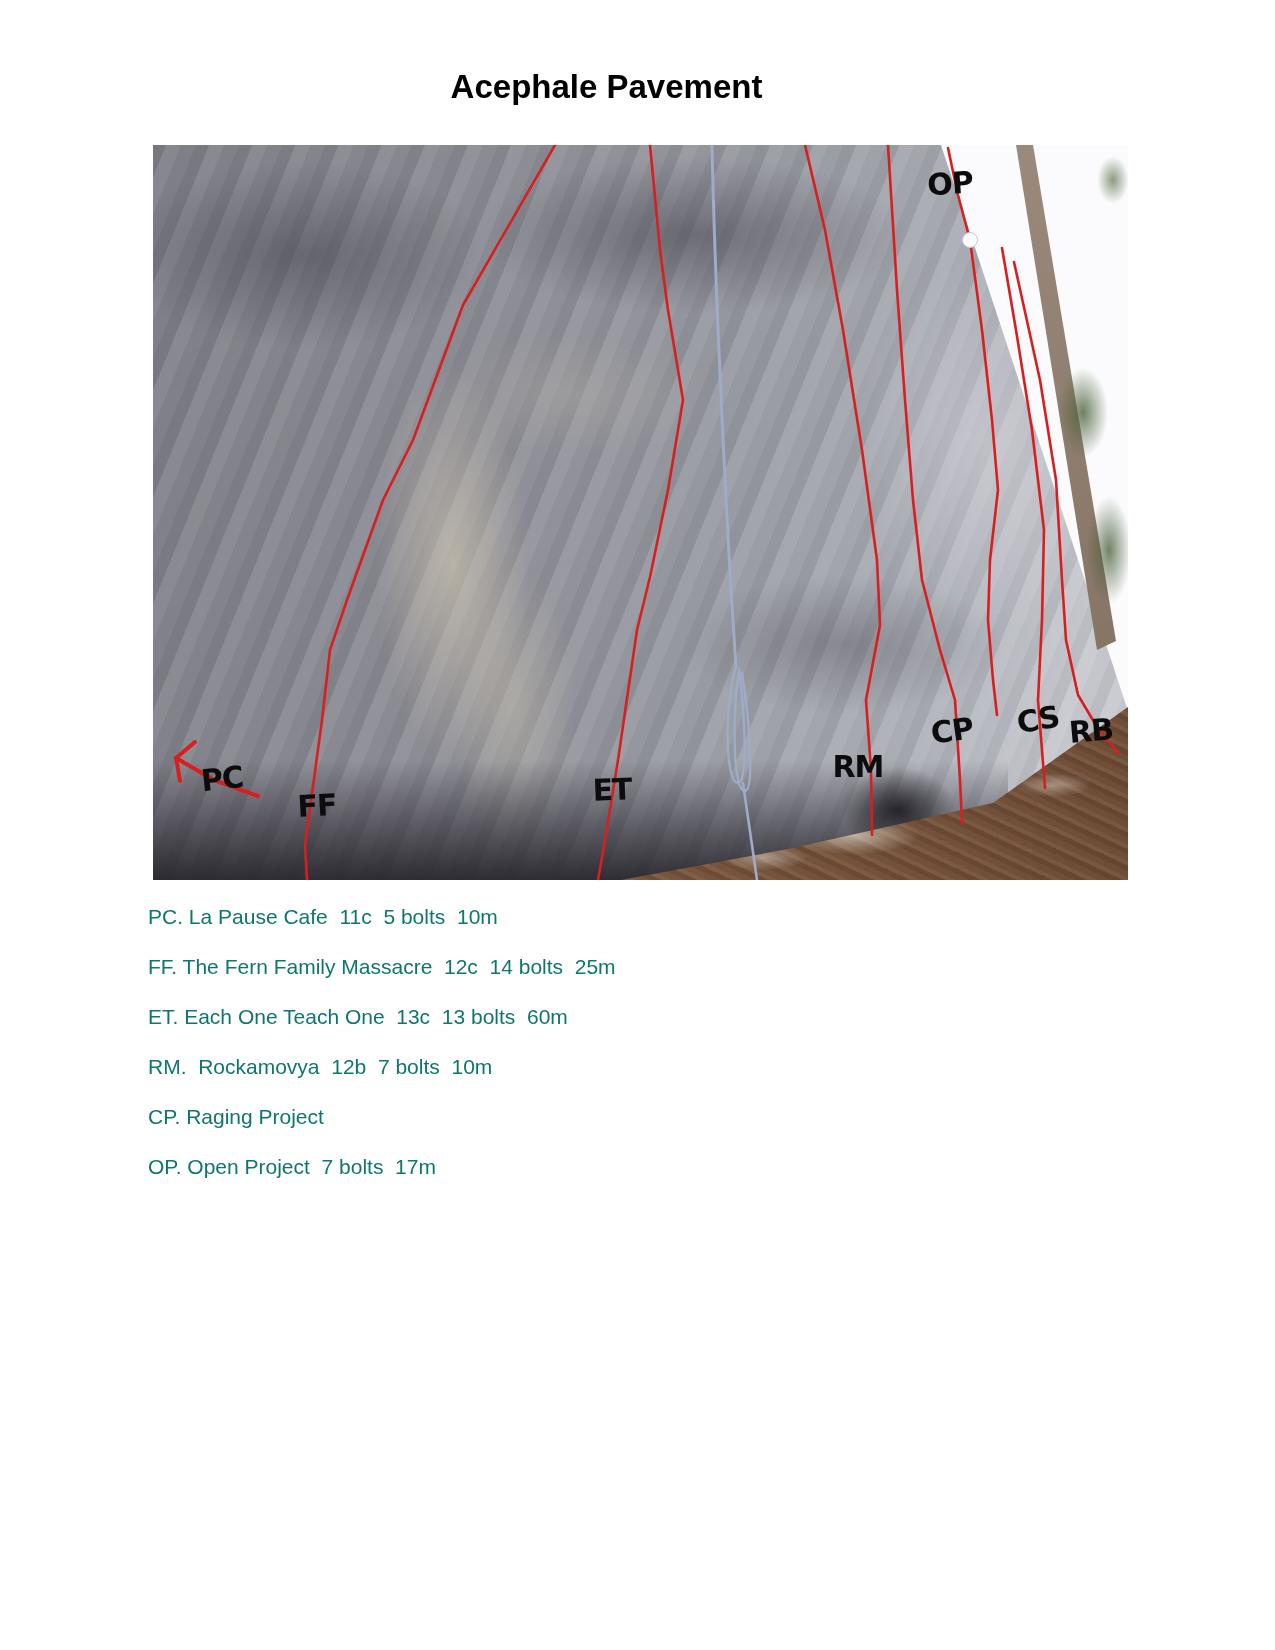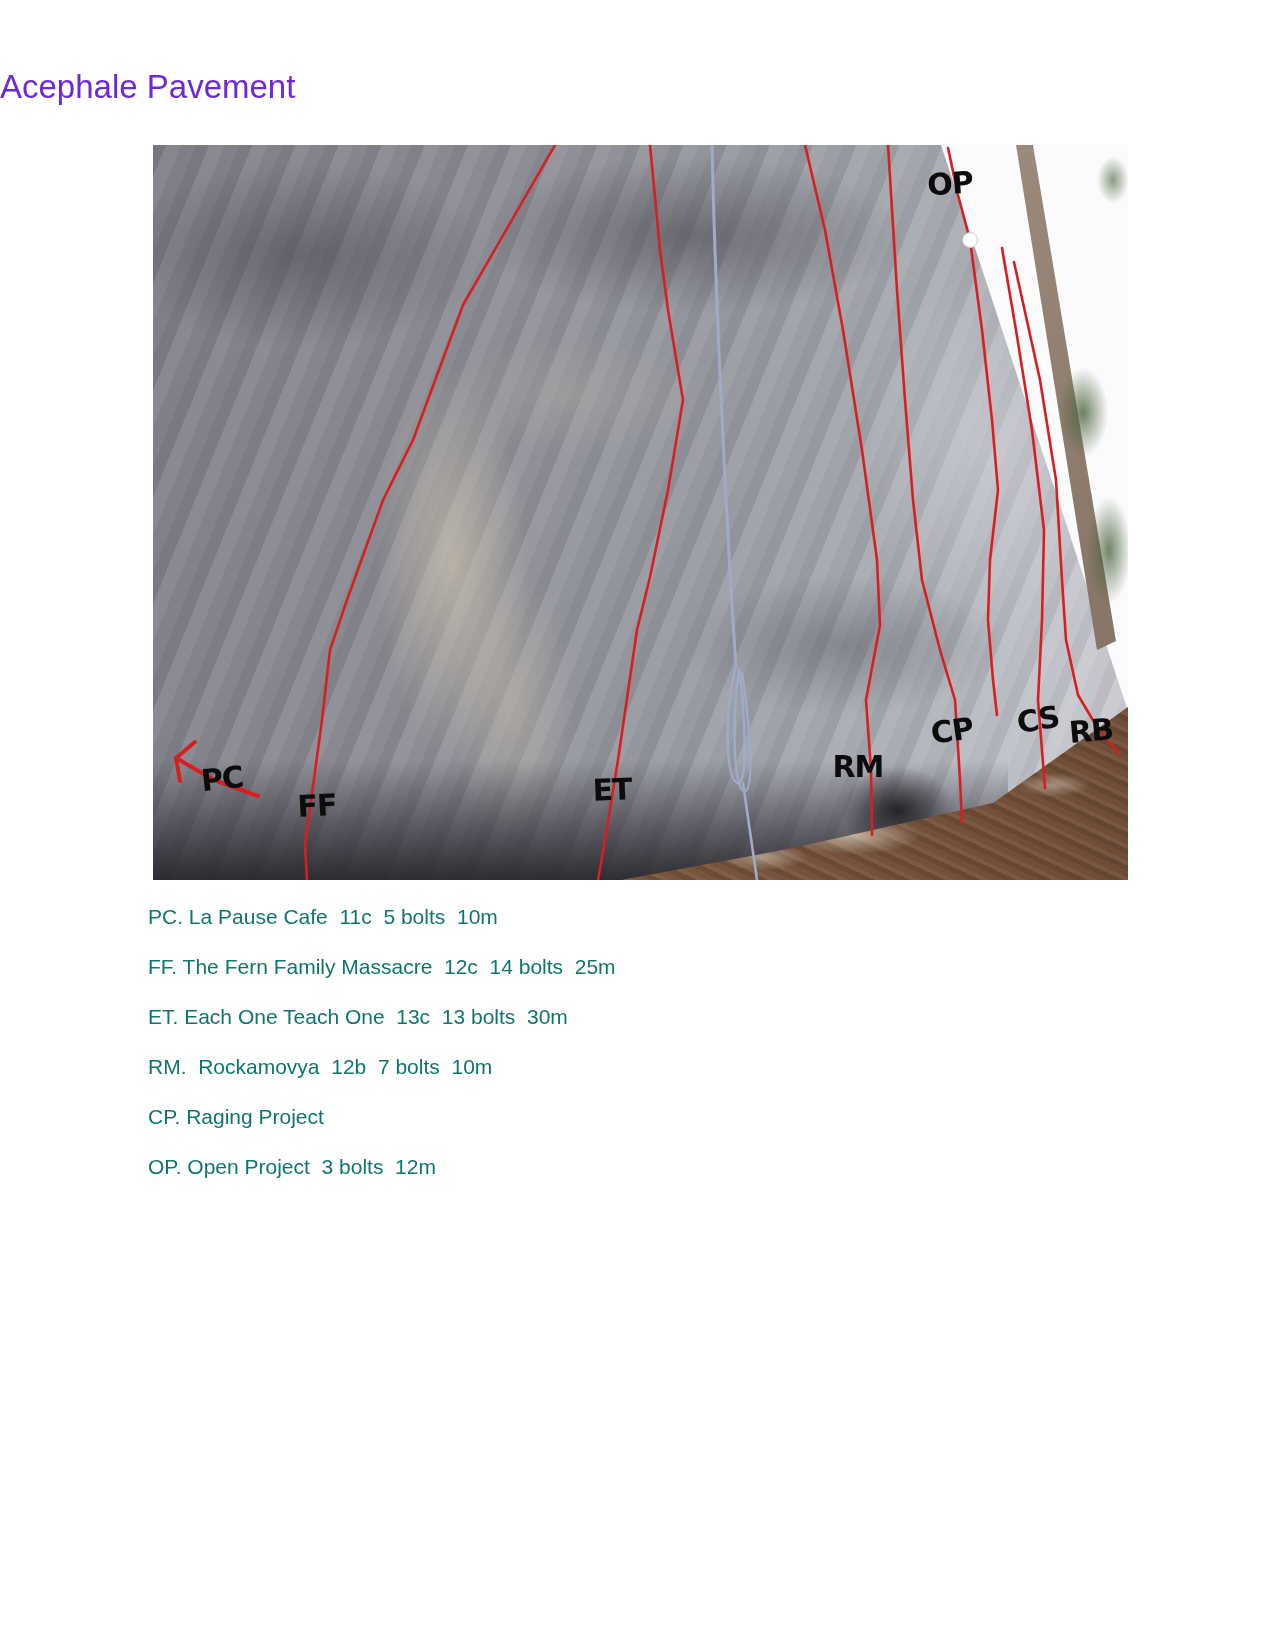--- a/index.html
+++ b/index.html
@@ -6,21 +6,22 @@
   .page{
     position:relative;
     width:1275px;height:1650px;
     background:#ffffff;
     font-family:"Liberation Sans", sans-serif;
     overflow:hidden;
   }
   .title{
     position:absolute;left:0;top:68px;width:1275px;
     padding-right:62px;box-sizing:border-box;
-    font-size:33px;font-weight:400;color:#6d28d9;
+    text-align:center;
+    font-size:33px;font-weight:700;color:#000000;
     letter-spacing:0px;
   }
   
   .photo{
     position:absolute;left:153px;top:145px;width:975px;height:735px;
     overflow:hidden;
     background:#8c8c92;
   }
   .layer{position:absolute;inset:0;}
   .rock-base{
@@ -140,19 +141,19 @@
     <span class="plabel" style="left:705px;top:622px;--r:0deg">RM</span>
     <span class="plabel" style="left:799px;top:586px;--r:-8deg">CP</span>
     <span class="plabel" style="left:885px;top:575px;--r:-10deg">CS</span>
     <span class="plabel" style="left:797px;top:39px;--r:-4deg">OP</span>
     <span class="plabel" style="left:938px;top:586px;--r:-5deg">RB</span>
   </div>
 
   <div class="route-list">
     <p>PC. La Pause Cafe  11c  5 bolts  10m</p>
     <p>FF. The Fern Family Massacre  12c  14 bolts  25m</p>
-    <p>ET. Each One Teach One  13c  13 bolts  30m</p>
+    <p>ET. Each One Teach One  13c  13 bolts  60m</p>
     <p>RM.  Rockamovya  12b  7 bolts  10m</p>
     <p>CP. Raging Project</p>
-    <p>OP. Open Project  3 bolts  12m</p>
+    <p>OP. Open Project  7 bolts  17m</p>
   </div>
 
 </div>
 
 </body></html>

